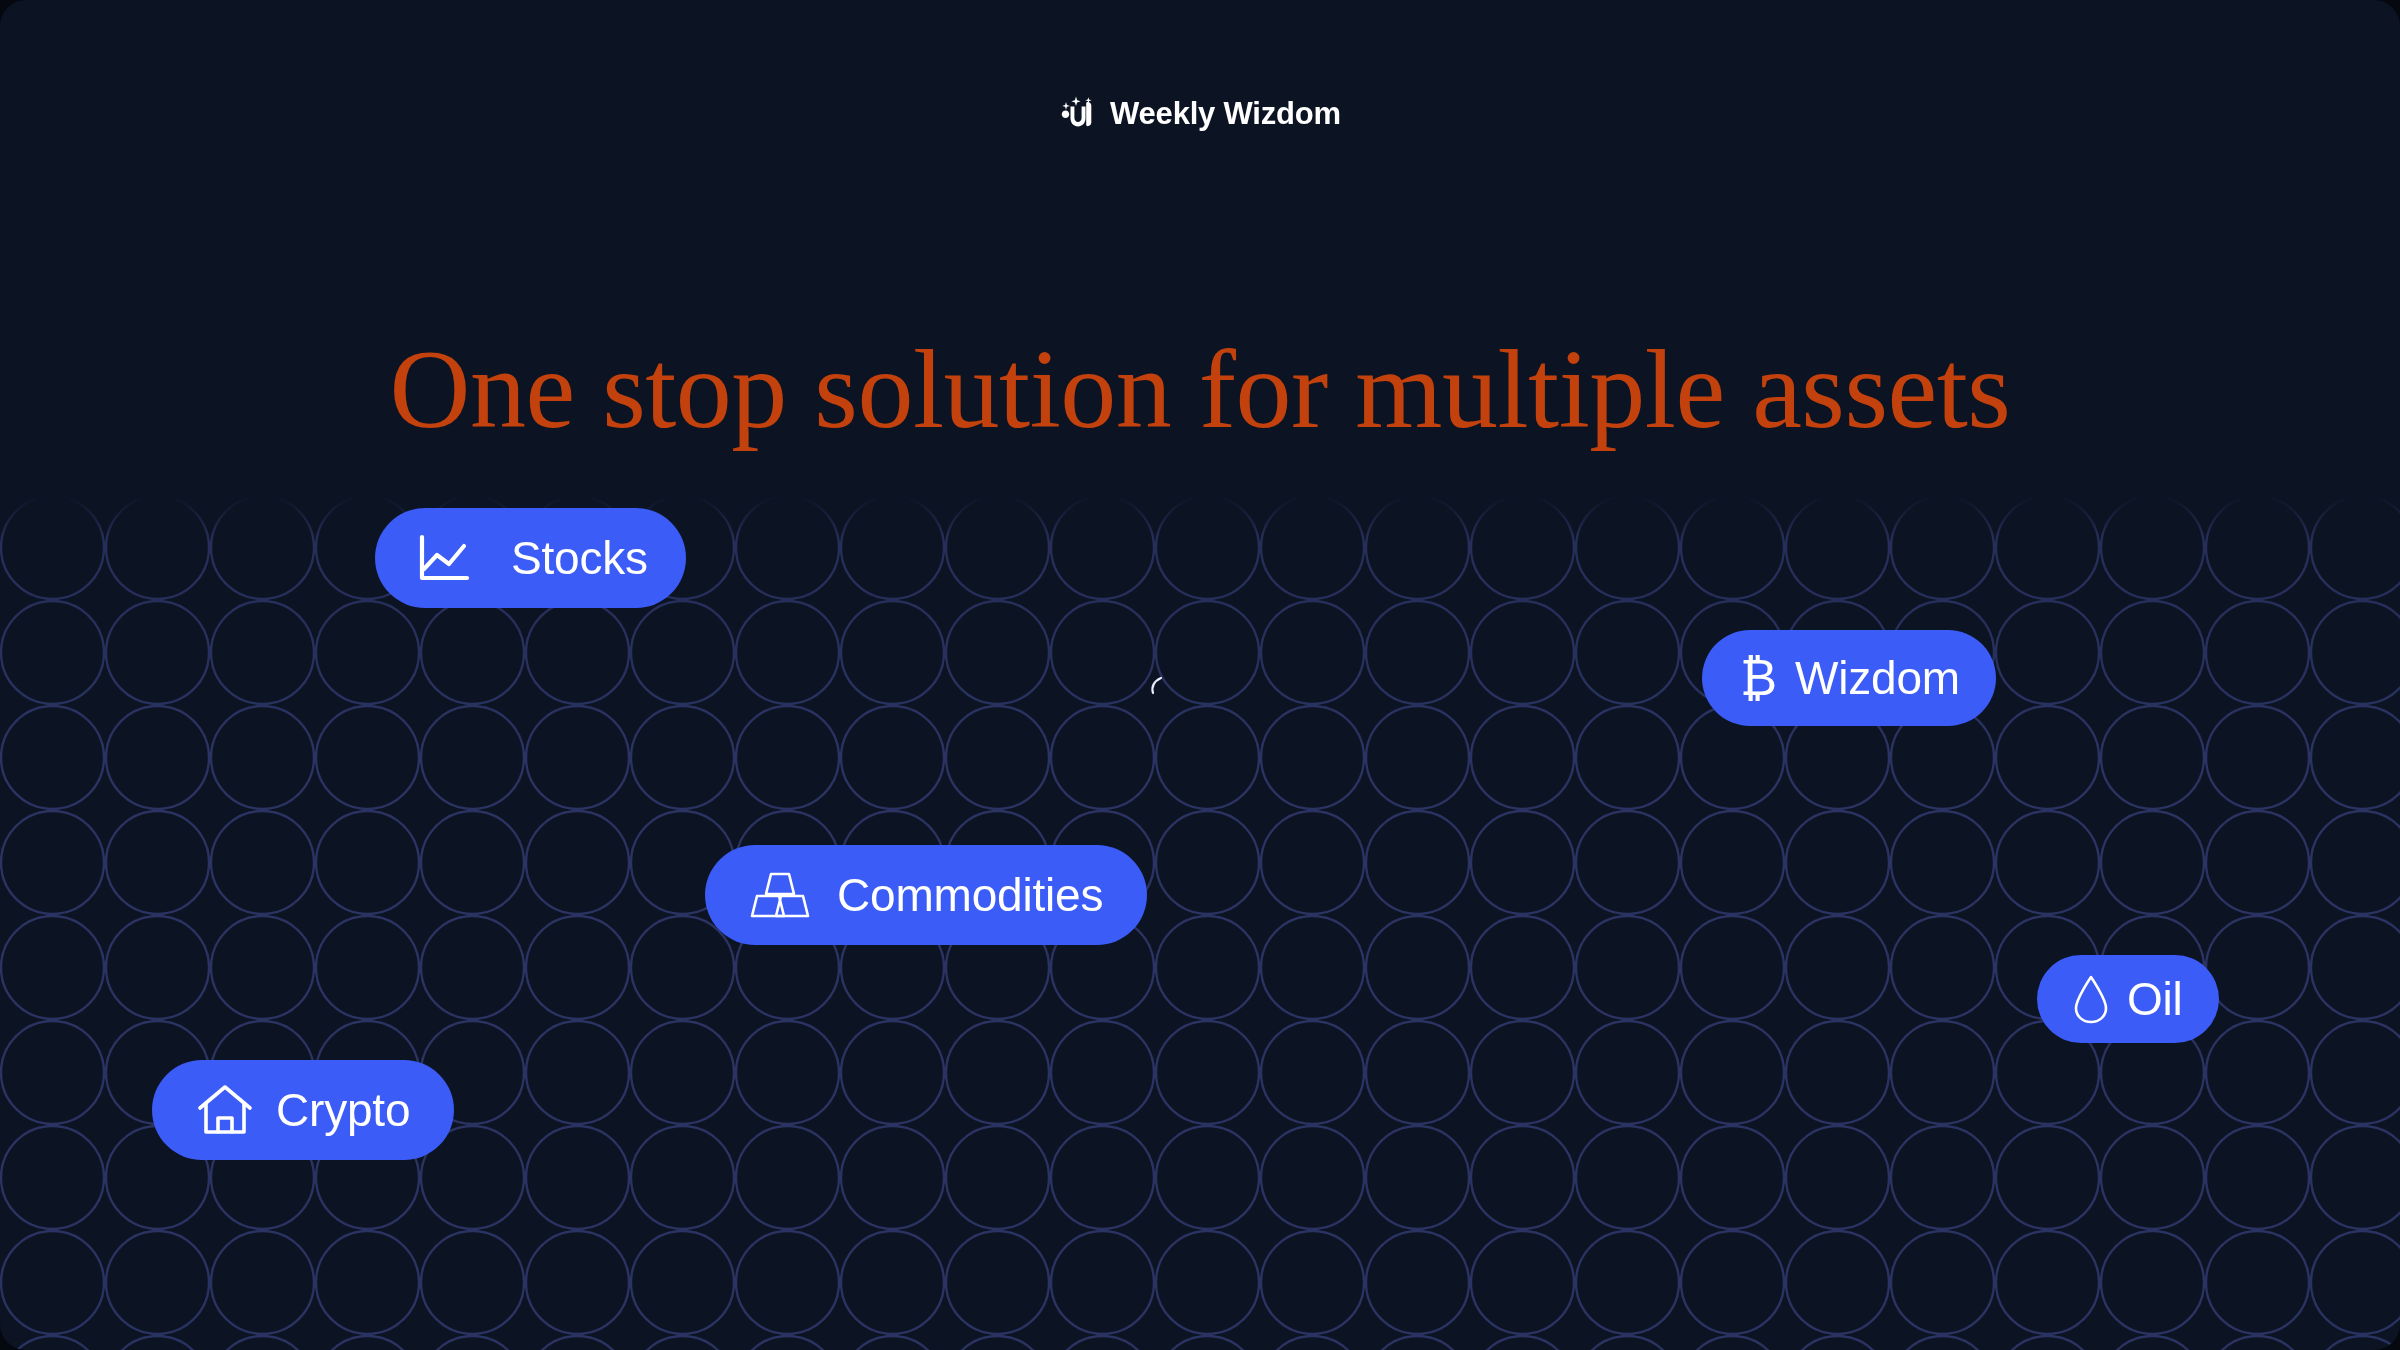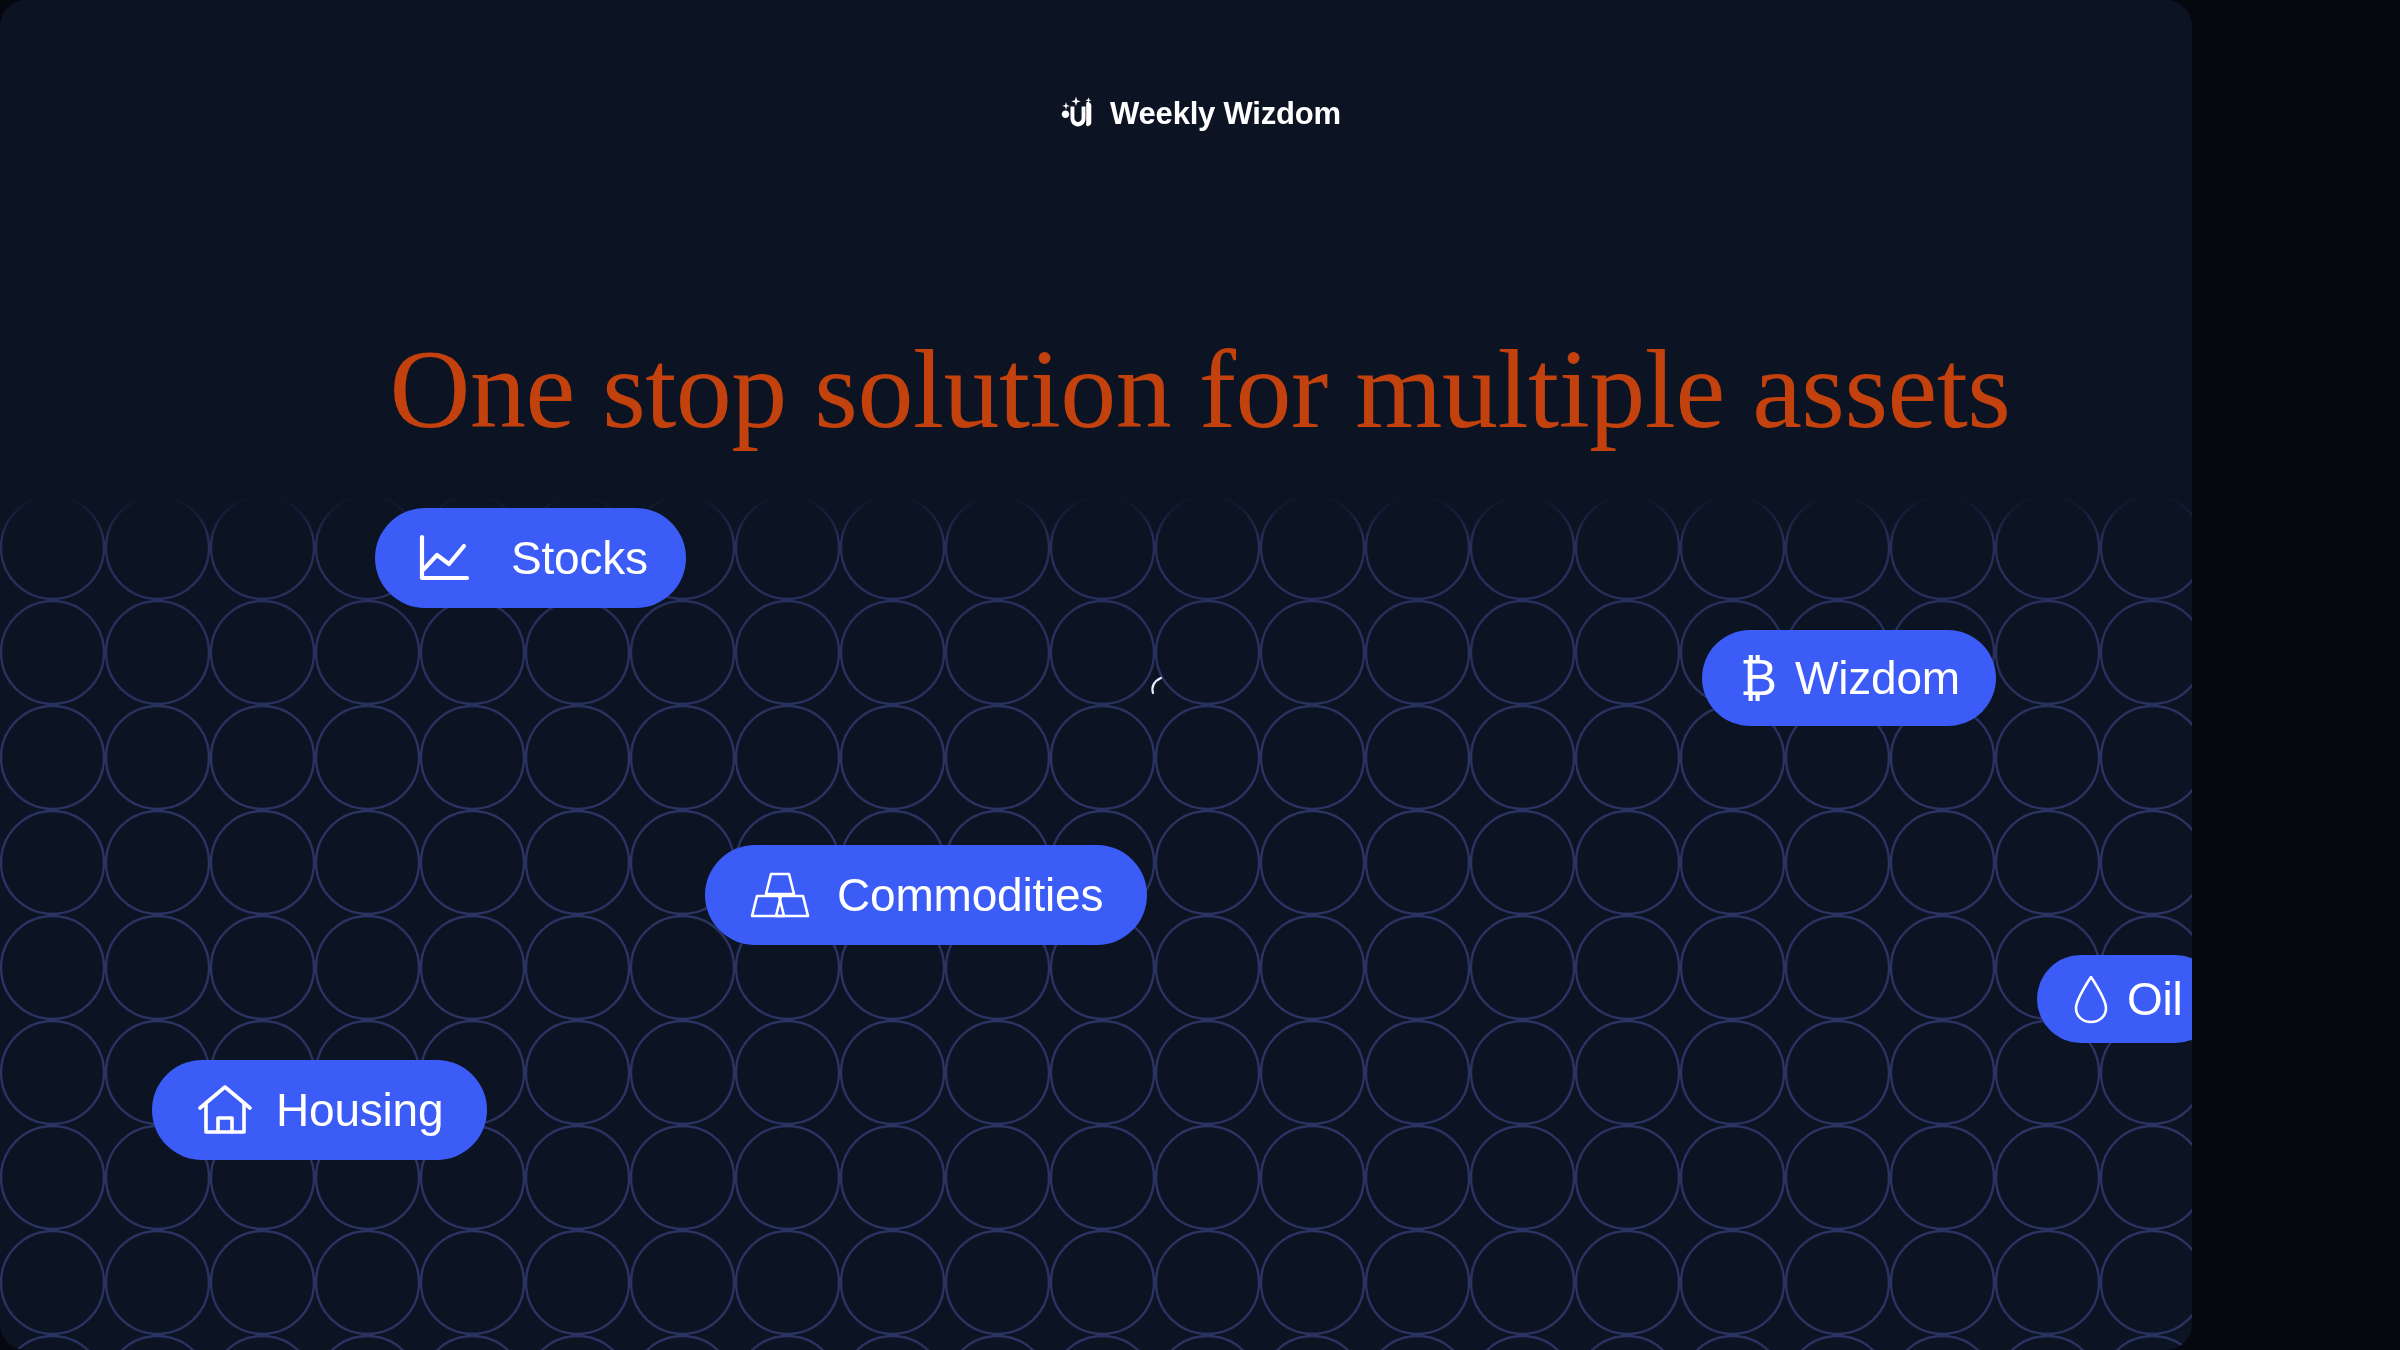--- a/index.html
+++ b/index.html
@@ -2,21 +2,21 @@
 <html><head>
 <meta charset="utf-8">
 <style>
   html, body {
     margin: 0;
     padding: 0;
     background: #05080f;
   }
   #stage {
     position: relative;
-    width: 2192px;
+    width: 2400px;
     height: 1350px;
     overflow: hidden;
     background: #0c1322;
     border-radius: 26px;
     font-family: "Liberation Sans", sans-serif;
   }
 
   
   #pattern {
     position: absolute;
@@ -196,20 +196,20 @@
   </div>
 
   <div class="pill" id="pill-housing">
     <span class="pill-icon">
       <svg width="58" height="54" viewBox="0 0 58 54" xmlns="http://www.w3.org/2000/svg">
         <path d="M4 25 L29 4 L54 25" fill="none" stroke="#ffffff" stroke-width="3.6" stroke-linecap="round" stroke-linejoin="round"></path>
         <path d="M10 20 L10 49 L48 49 L48 20" fill="none" stroke="#ffffff" stroke-width="3.6" stroke-linecap="round" stroke-linejoin="round"></path>
         <path d="M22 49 L22 35 L36 35 L36 49" fill="none" stroke="#ffffff" stroke-width="3.6" stroke-linecap="round" stroke-linejoin="round"></path>
       </svg>
     </span>
-    <span class="pill-label">Housing</span>
+    <span class="pill-label">Crypto</span>
   </div>
 
   <svg id="cursor-arc" viewBox="0 0 20 20" xmlns="http://www.w3.org/2000/svg">
     <path d="M13 2 C6 5 3 11 5 17" fill="none" stroke="#e9edff" stroke-width="2.2" stroke-linecap="round"></path>
   </svg>
 
 </div>
 
 </body></html>

